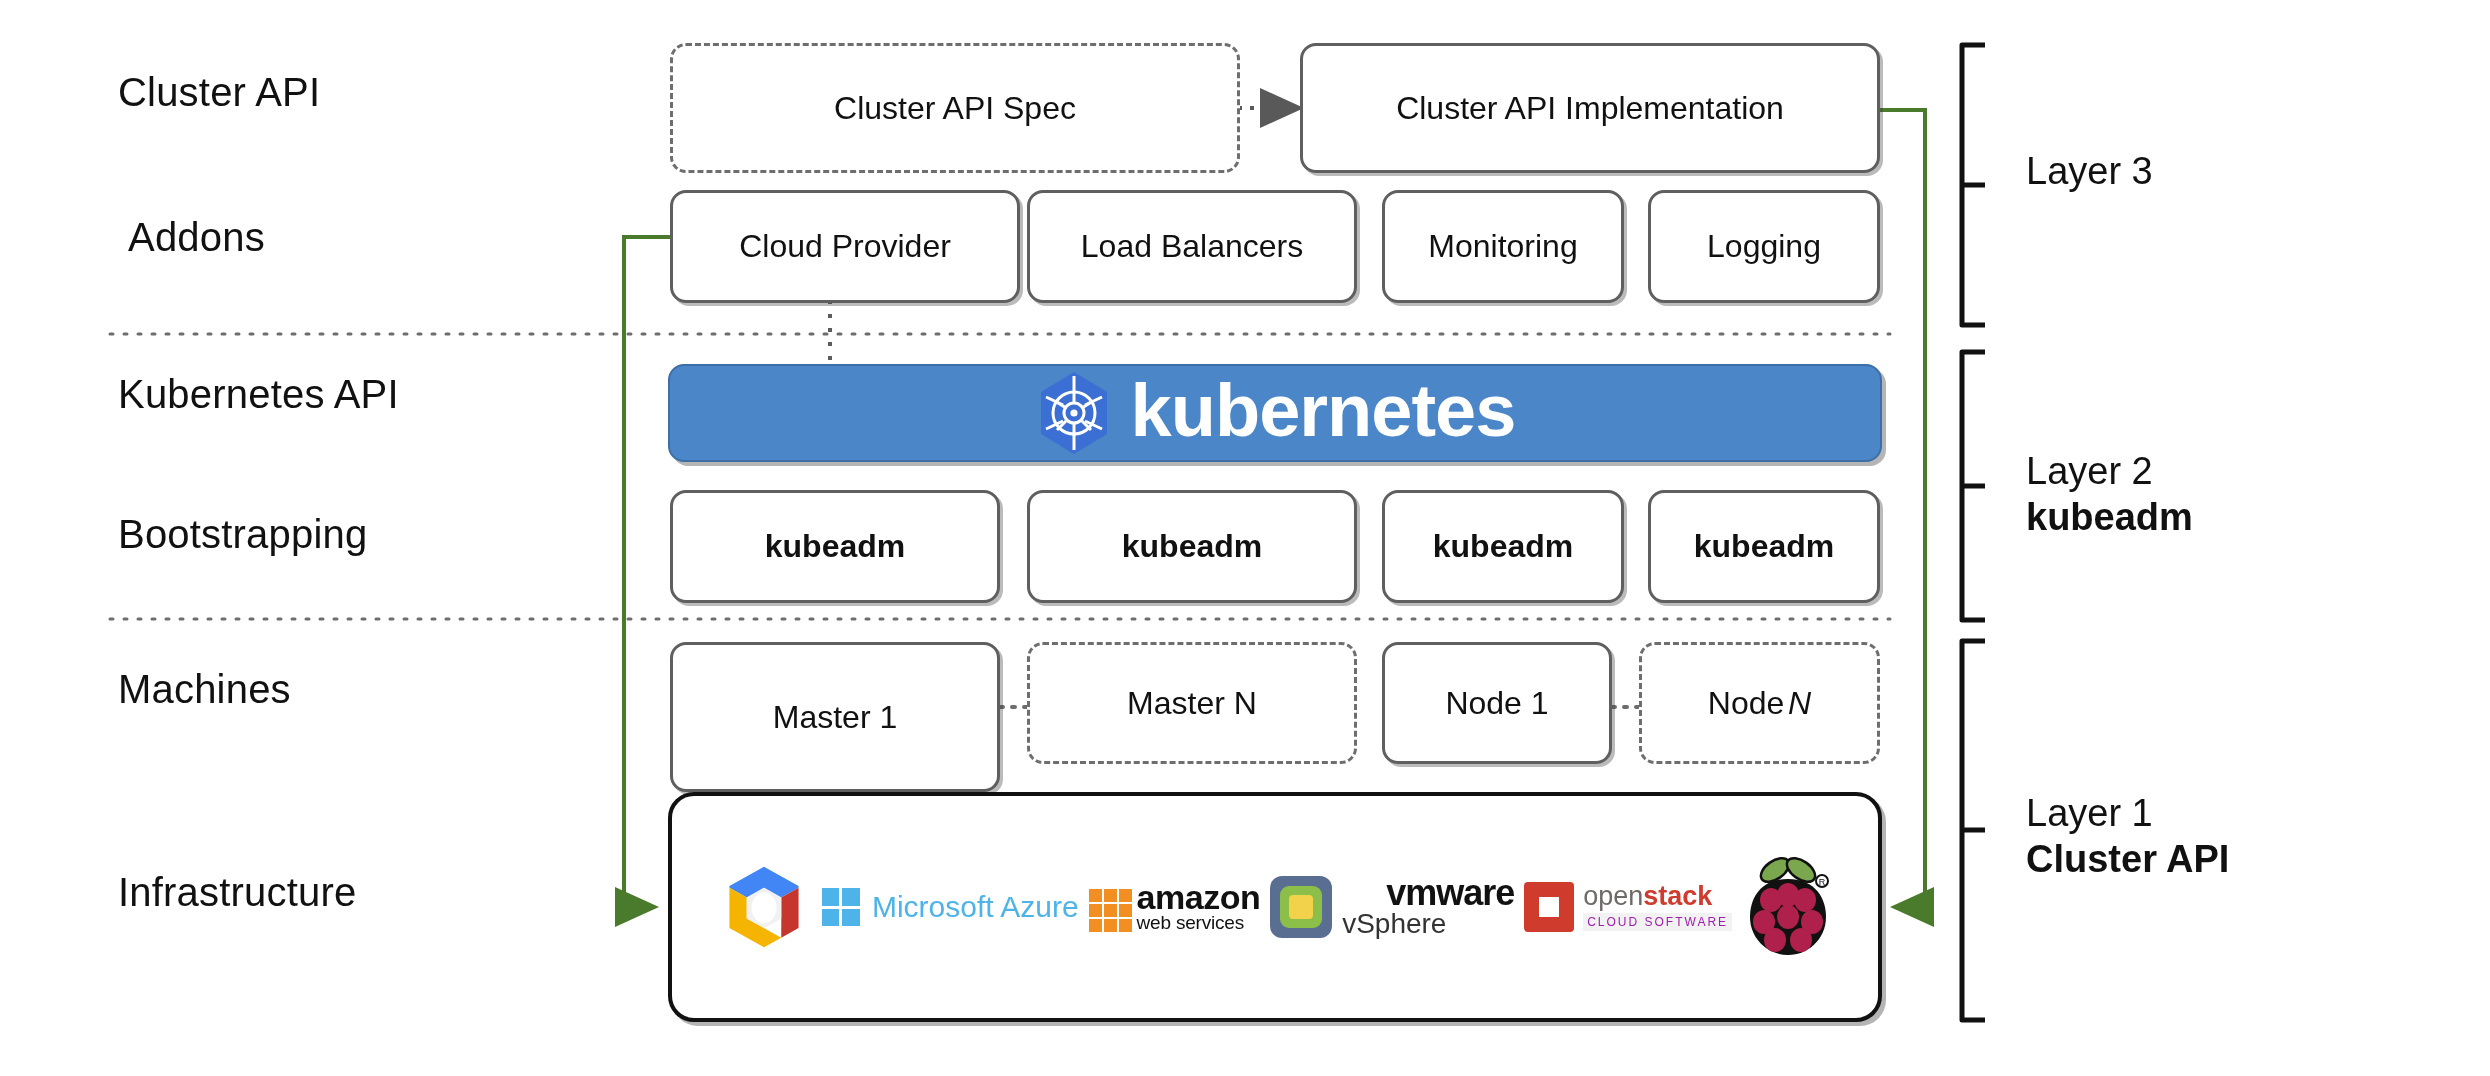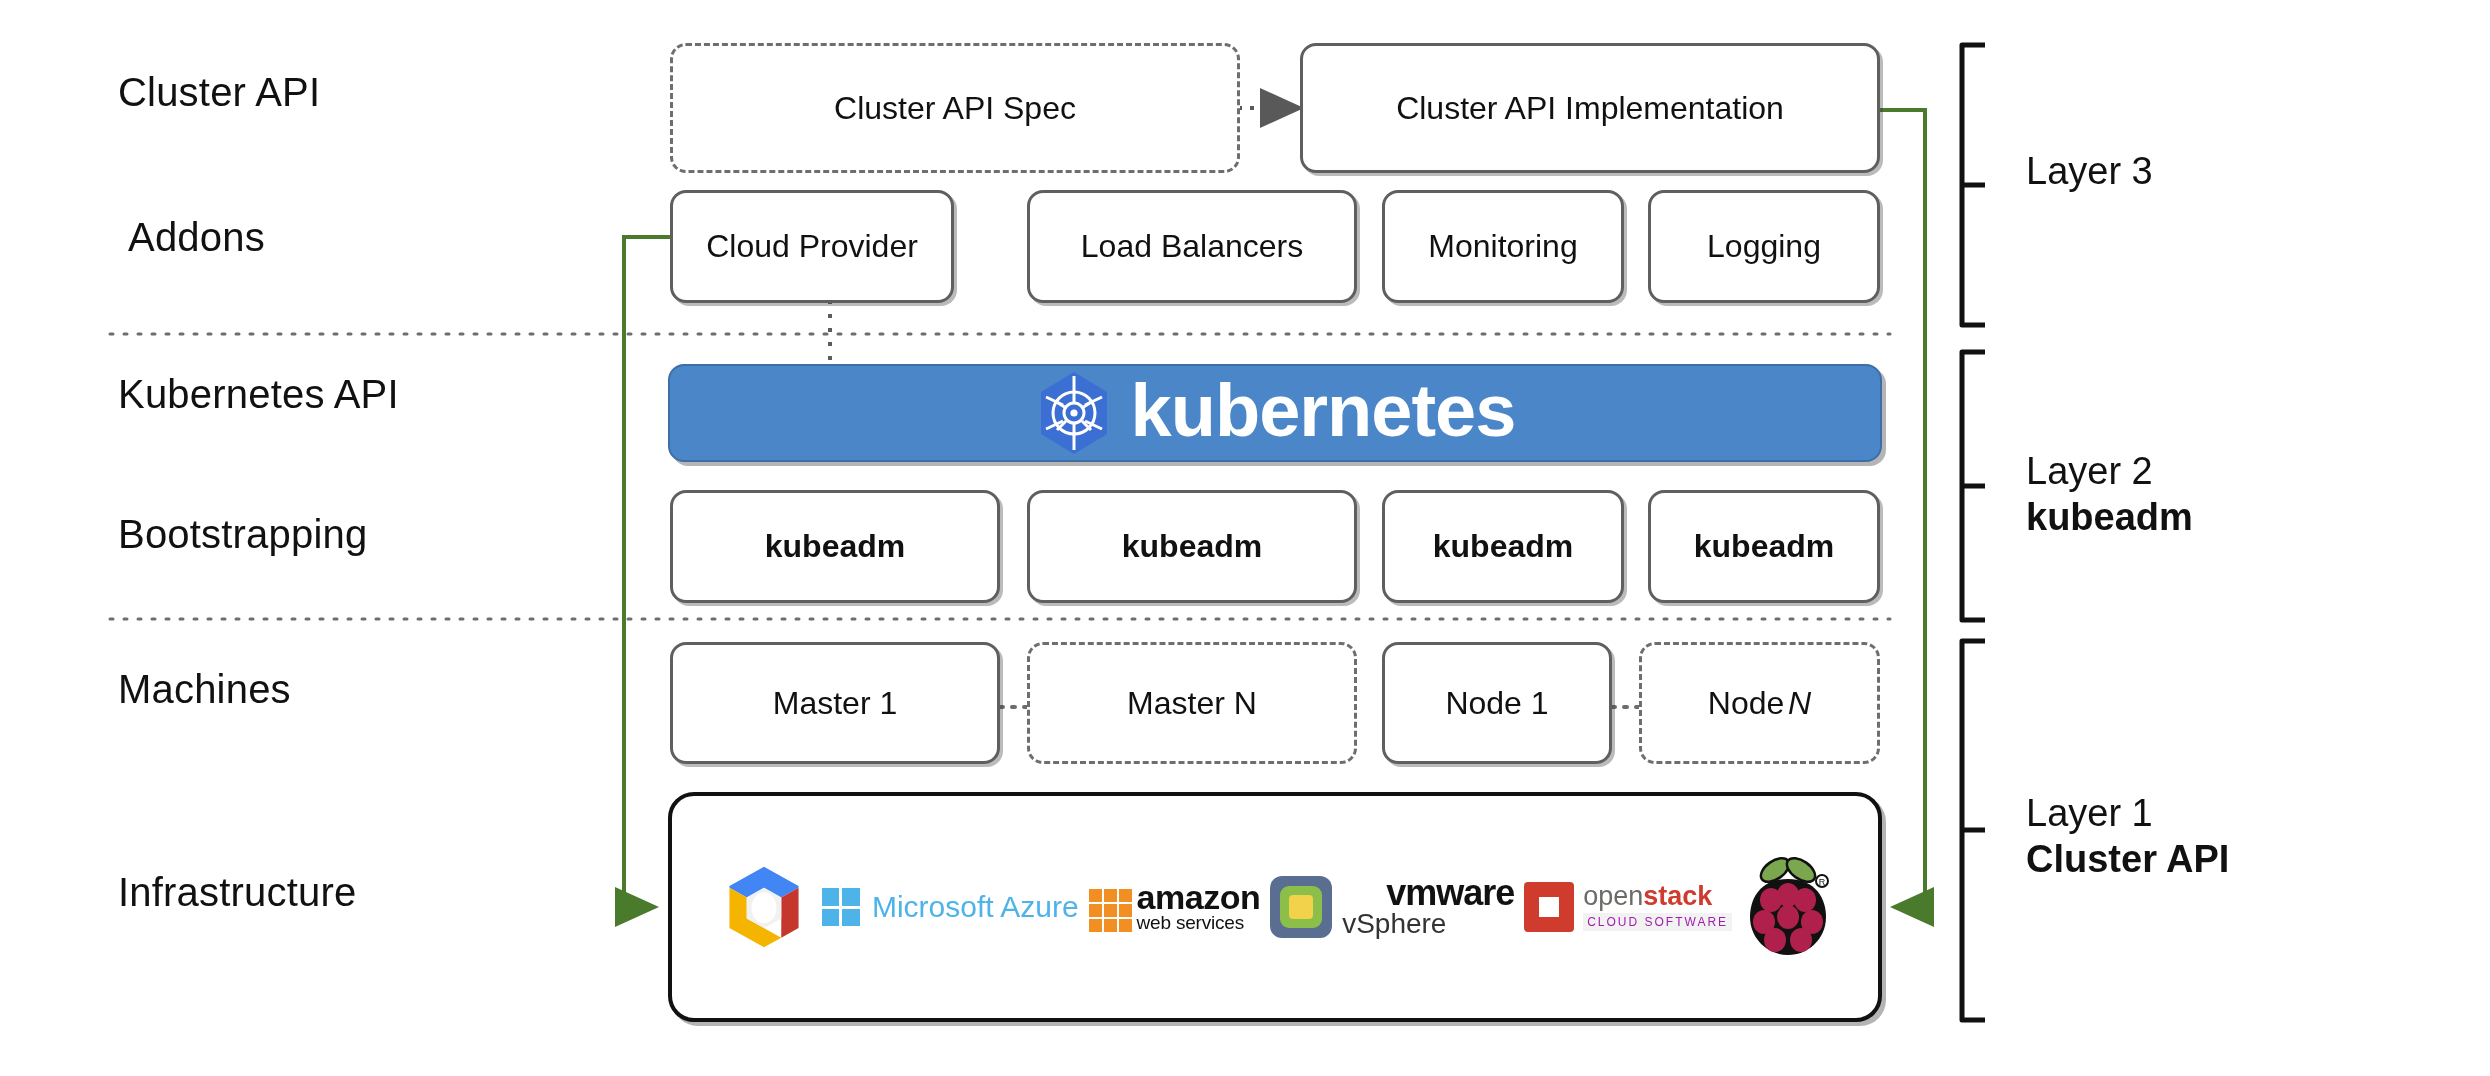--- a/index.html
+++ b/index.html
@@ -170,21 +170,21 @@
   <div class="row-label" style="left:118px;top:870px;">Infrastructure</div>
 
   <div class="node dashed" style="left:670px;top:43px;width:570px;height:130px;">
     <span>Cluster API Spec</span>
   </div>
 
   <div class="node shadow" style="left:1300px;top:43px;width:580px;height:130px;">
     <span>Cluster API Implementation</span>
   </div>
 
-  <div class="node shadow" style="left:670px;top:190px;width:284px;height:113px;">
+  <div class="node shadow" style="left:670px;top:190px;width:350px;height:113px;">
     <span>Cloud Provider</span>
   </div>
   <div class="node shadow" style="left:1382px;top:190px;width:242px;height:113px;">
     <span>Monitoring</span>
   </div>
   <div class="node shadow" style="left:1027px;top:190px;width:330px;height:113px;">
     <span>Load Balancers</span>
   </div>
   <div class="node shadow" style="left:1648px;top:190px;width:232px;height:113px;">
     <span>Logging</span>
@@ -222,21 +222,21 @@
   <div class="node shadow bold" style="left:1027px;top:490px;width:330px;height:113px;">
     <span>kubeadm</span>
   </div>
   <div class="node shadow bold" style="left:1382px;top:490px;width:242px;height:113px;">
     <span>kubeadm</span>
   </div>
   <div class="node shadow bold" style="left:1648px;top:490px;width:232px;height:113px;">
     <span>kubeadm</span>
   </div>
 
-  <div class="node shadow" style="left:670px;top:642px;width:330px;height:122px;">
+  <div class="node shadow" style="left:670px;top:642px;width:330px;height:150px;">
     <span>Master 1</span>
   </div>
   <div class="node dashed" style="left:1027px;top:642px;width:330px;height:122px;">
     <span>Master N</span>
   </div>
   <div class="node shadow" style="left:1382px;top:642px;width:230px;height:122px;">
     <span>Node 1</span>
   </div>
   <div class="node dashed" style="left:1639px;top:642px;width:241px;height:122px;">
     <span>Node </span>

